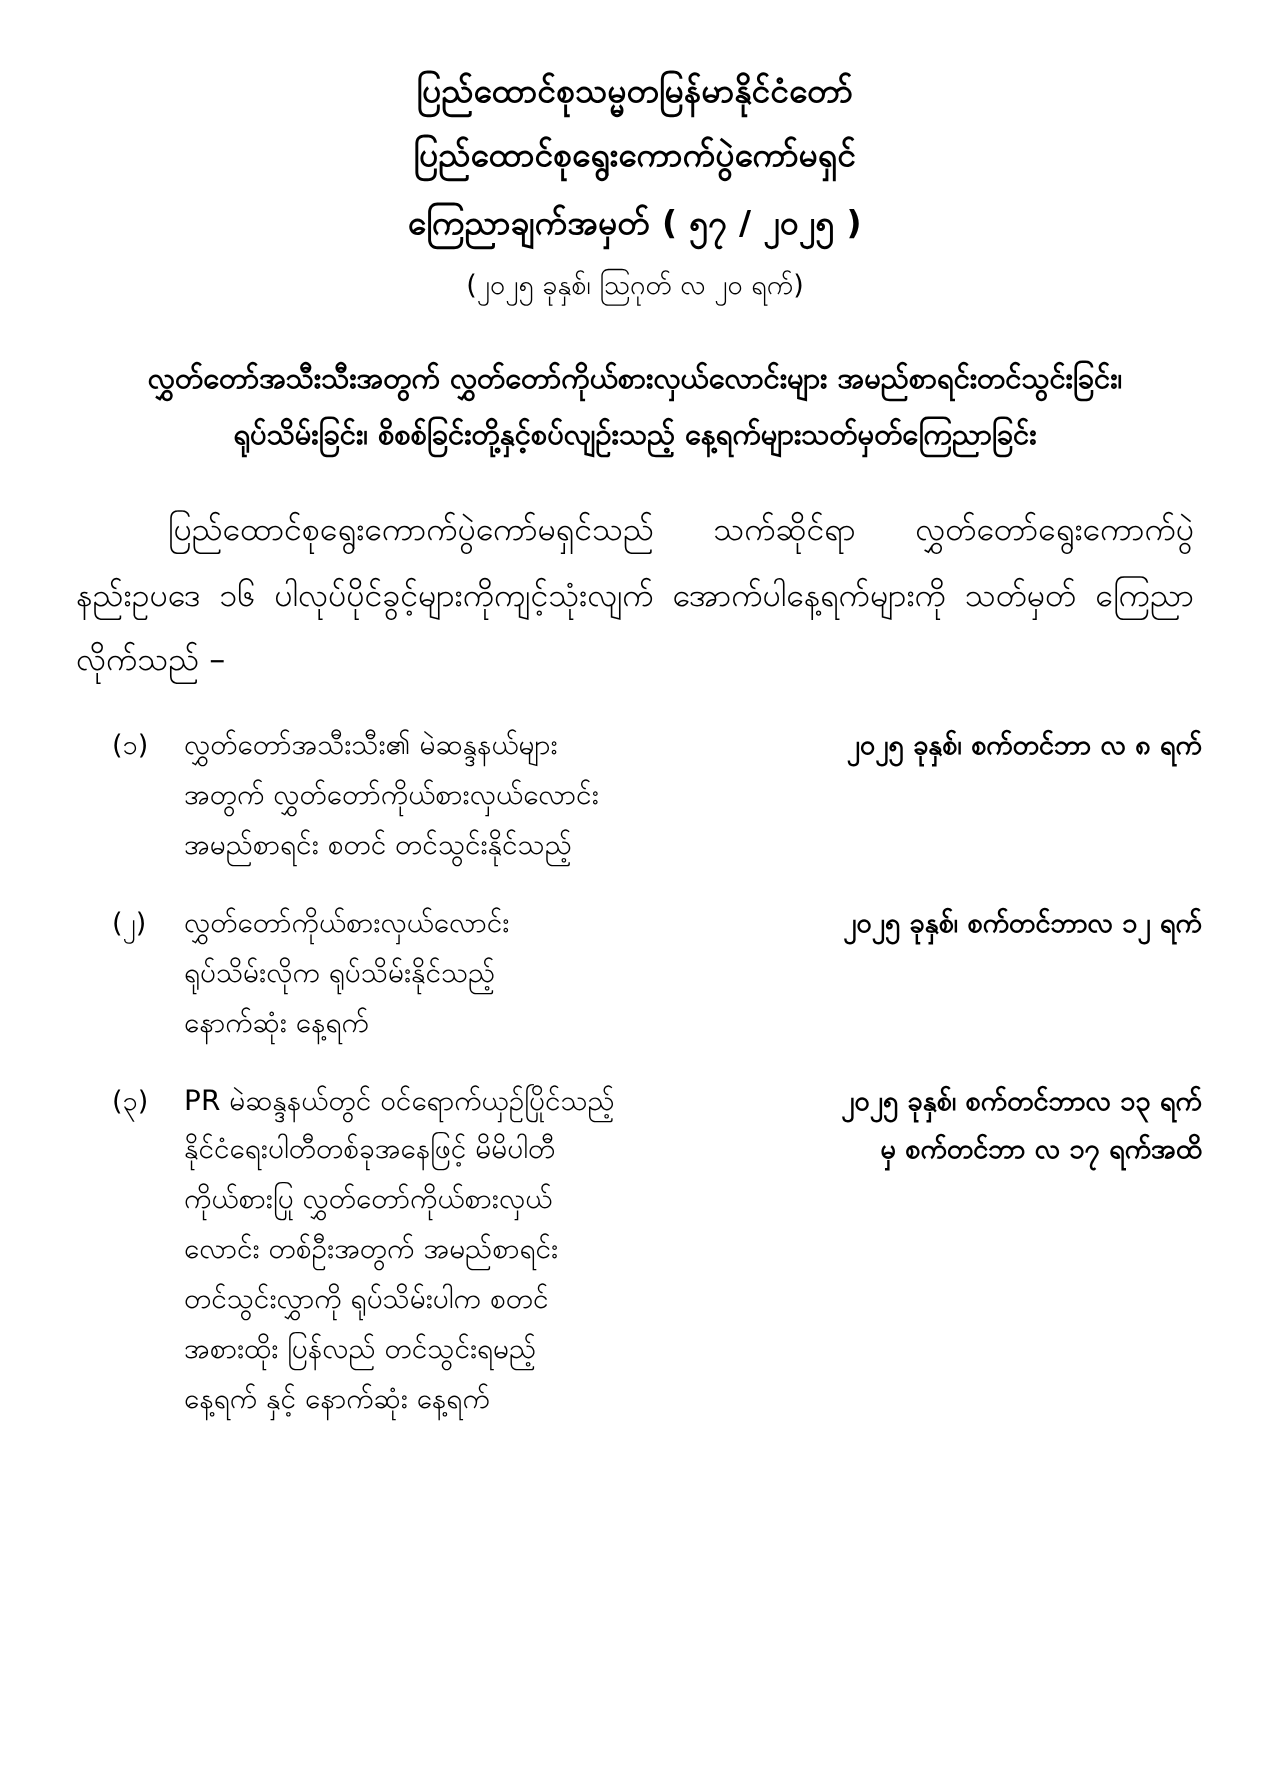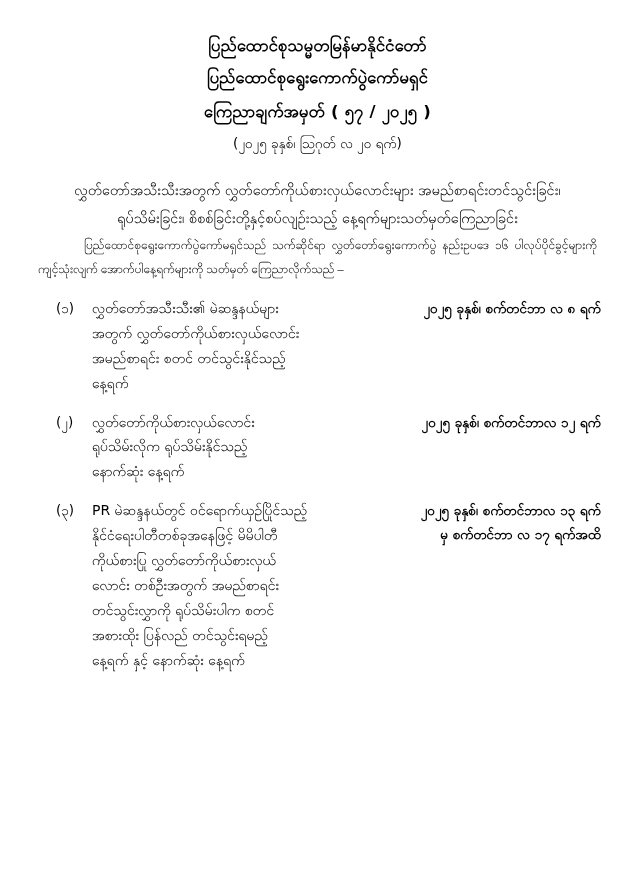--- a/index.html
+++ b/index.html
@@ -35,34 +35,34 @@
   }
   .date-line {
     text-align: center;
     font-size: 13.5px;
     line-height: 2.2;
     font-weight: normal;
   }
   .subject {
     margin-top: 18px;
     font-size: 14.5px;
-    font-weight: normal;
+    font-weight: bold;
     line-height: 1.95;
     text-align: center;
   }
   .subject .l1 { display: block; }
   .subject .l2 { display: block; }
 
   .body-para {
-    font-size: 12px;
+    margin-top: 16px;
+    font-size: 16px;
     line-height: 2.05;
     text-align: justify;
     padding-left: 4px;
     padding-right: 4px;
-    font-family: Liberation Serif, serif;
   }
   .body-para .indent { display: inline-block; width: 46px; }
 
   .list {
     margin-top: 14px;
     padding-left: 16px;
   }
   .item {
     display: flex;
     align-items: flex-start;
@@ -119,21 +119,20 @@
   </div>
 
   <div class="list">
 
     <div class="item">
       <div class="num">(၁)</div>
       <div class="text">
         <span class="ln">လွှတ်တော်အသီးသီး၏   မဲဆန္ဒနယ်များ</span>
         <span class="ln">အတွက်    လွှတ်တော်ကိုယ်စားလှယ်လောင်း</span>
         <span class="ln">အမည်စာရင်း   စတင်   တင်သွင်းနိုင်သည့်</span>
-        <span class="ln">နေ့ရက်</span>
       </div>
       <div class="date">
         <span class="ln">၂၀၂၅ ခုနှစ်၊ စက်တင်ဘာ လ ၈ ရက်</span>
       </div>
     </div>
 
     <div class="item">
       <div class="num">(၂)</div>
       <div class="text">
         <span class="ln">လွှတ်တော်ကိုယ်စားလှယ်လောင်း</span>

